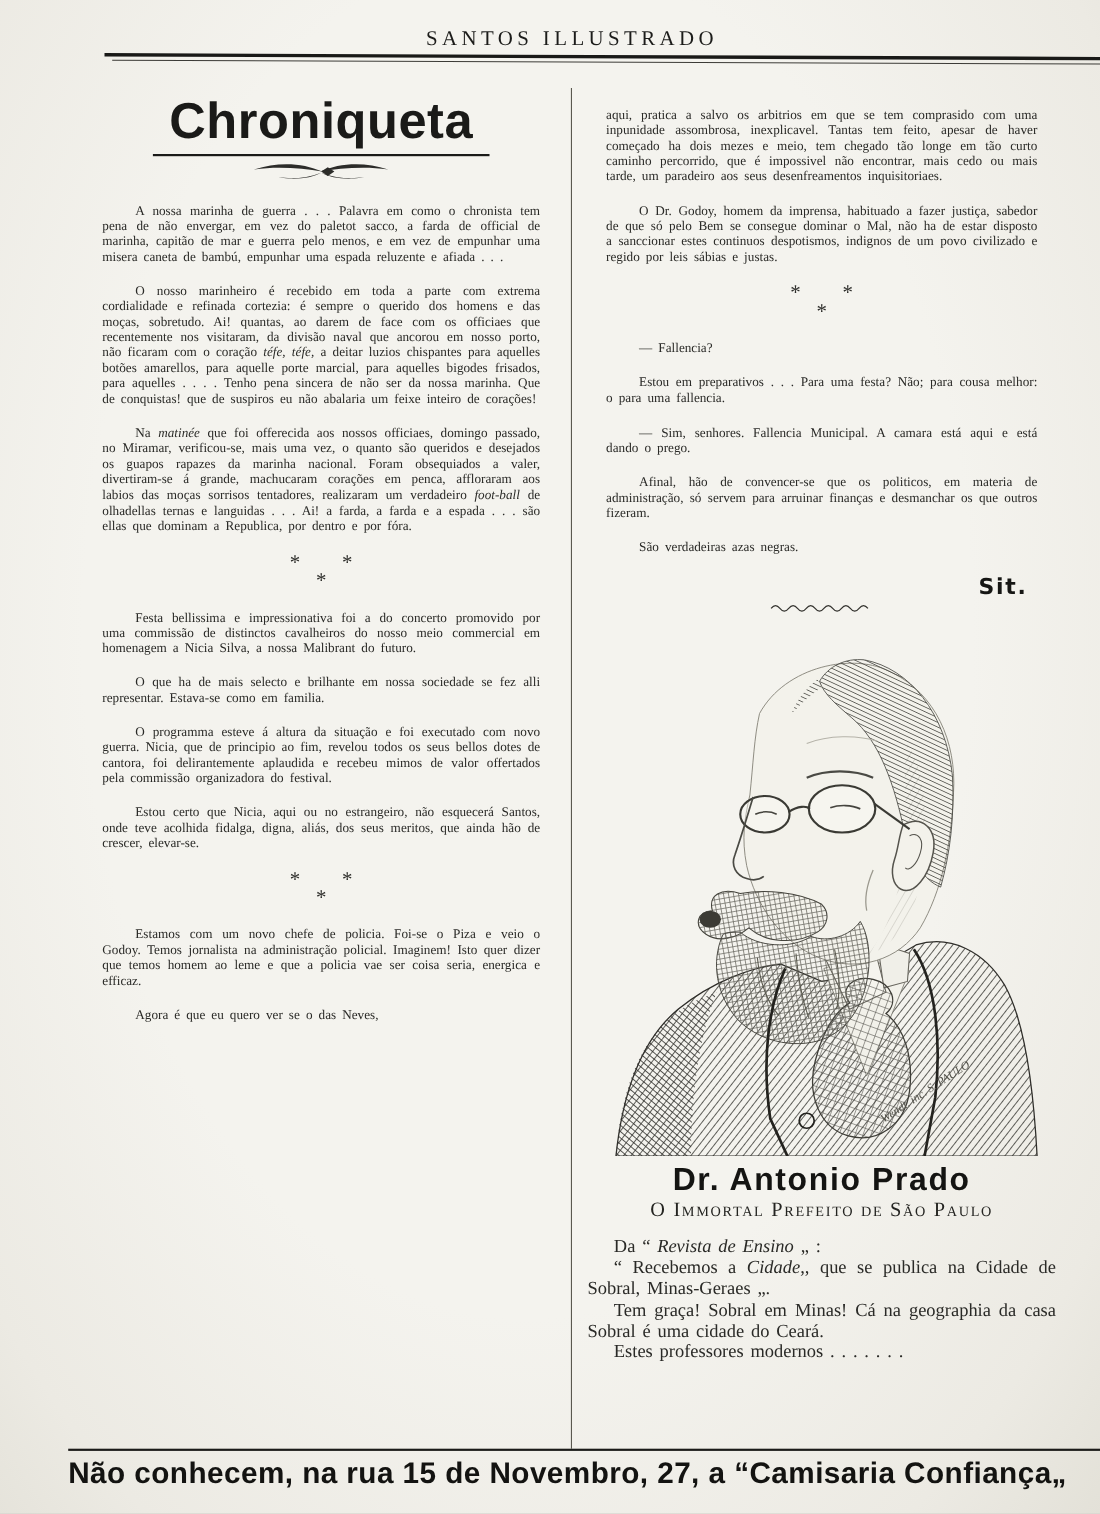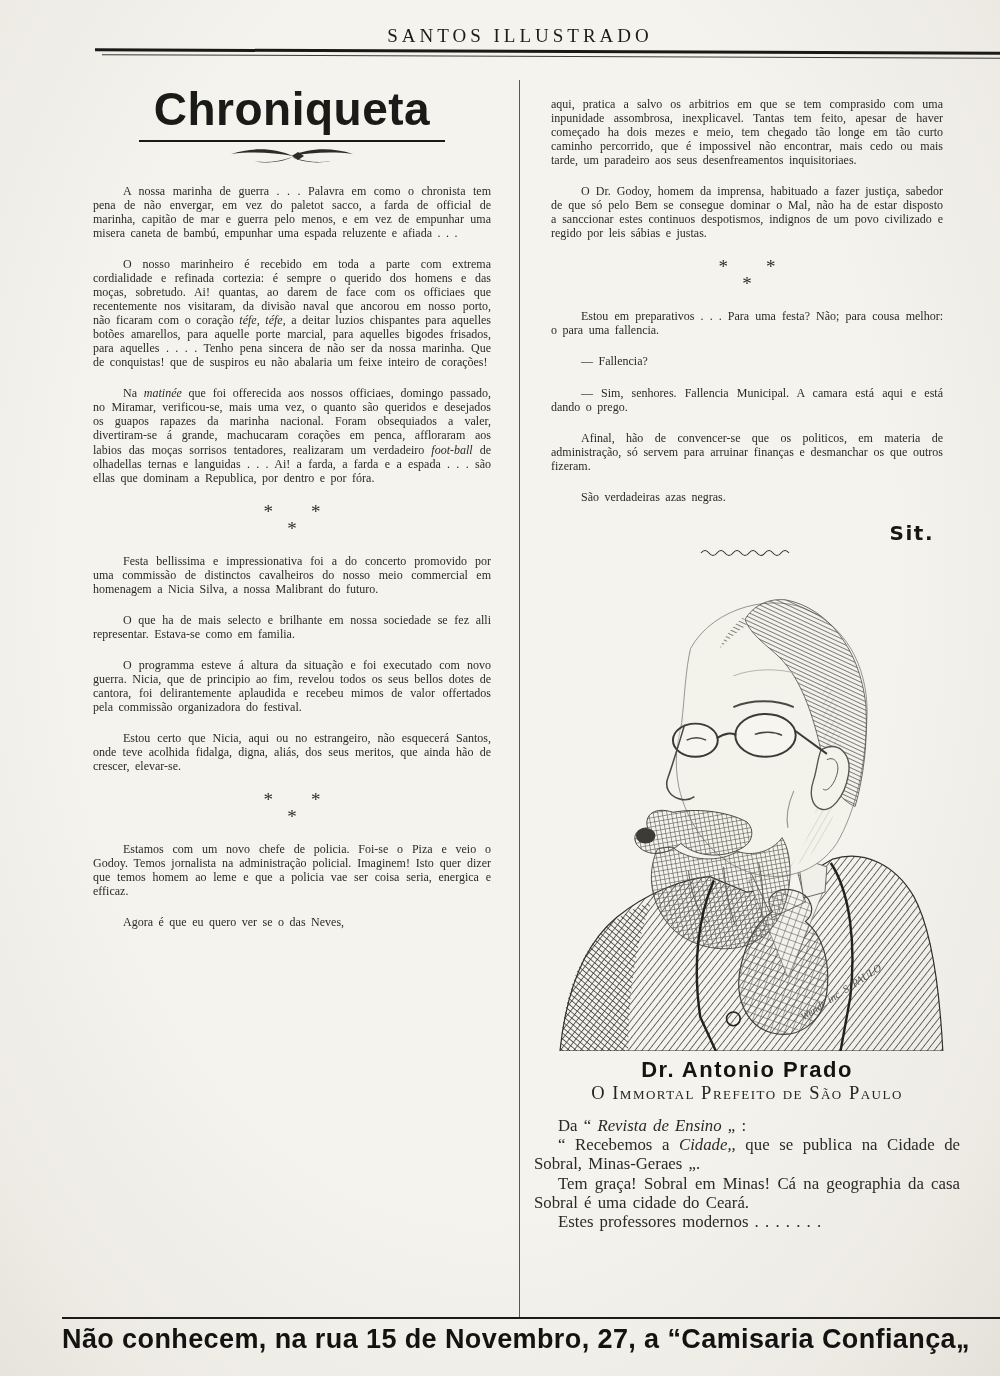--- a/index.html
+++ b/index.html
@@ -41,21 +41,21 @@
   .signature {
     text-align:right; padding-right:26px; margin:4px 0 0;
     font-family:"DejaVu Sans", sans-serif; font-weight:bold;
     font-size:20px; letter-spacing:1.5px; color:#161614;
   }
   .wavy { display:block; margin:2px auto 0; }
   .portrait { display:block; margin:2px auto 0; }
 
   .caption-title {
     margin:6px 0 0; text-align:center; font-family:"Liberation Sans", sans-serif;
-    font-weight:bold; font-size:22px; letter-spacing:1.5px; color:#141412;
+    font-weight:bold; font-size:29px; letter-spacing:1.5px; color:#141412;
   }
   .caption-sub {
     margin:0 0 12px; text-align:center; font-variant:small-caps;
     font-size:18.5px; letter-spacing:1.5px; color:#242421;
   }
   .note {
     margin:0; text-align:justify; text-indent:24px;
     font-size:16.8px; line-height:1.15; word-spacing:2px;
   }
 
@@ -112,22 +112,22 @@
 
   <div class="col col-right">
     <p class="bp noindent"><span>aqui, pratica a salvo os arbitrios em que se tem comprasido com uma inpunidade assombrosa, inexplicavel.  Tantas tem feito, apesar de haver começado ha dois mezes e meio, tem chegado tão longe em tão curto caminho percorrido, que é impossivel não encontrar, mais cedo ou mais tarde, um paradeiro aos seus desenfreamentos inquisitoriaes.</span></p>
     <p class="bp"><span>O Dr. Godoy, homem da imprensa, habituado a fazer justiça, sabedor de que só pelo Bem se consegue dominar o Mal, não ha de estar disposto a sanccionar estes continuos despotismos, indignos de um povo civilizado e regido por leis sábias e justas.</span></p>
 
     <div class="sep">
       <div class="r1">*    *</div>
       <div class="r2">*</div>
     </div>
 
+    <p class="bp"><span>— Fallencia?</span></p>
     <p class="bp"><span>Estou em preparativos . . .  Para uma festa?  Não; para cousa melhor: o para uma fallencia.</span></p>
-    <p class="bp"><span>— Fallencia?</span></p>
     <p class="bp"><span>— Sim, senhores.  Fallencia Municipal.  A camara está aqui e está dando o prego.</span></p>
     <p class="bp"><span>Afinal, hão de convencer-se que os politicos, em materia de administração, só servem para arruinar finanças e desmanchar os que outros fizeram.</span></p>
     <p class="bp"><span>São verdadeiras azas negras.</span></p>
 
     <div class="signature">Sit.</div>
 
     <svg class="wavy" width="96" height="10" viewBox="0 0 96 10">
       <path d="M2 6 q4 -5 8 0 t8 0 t8 0 t8 0 t8 0 t8 0 t8 0 t8 0 t8 0 t8 0 t8 0" stroke="#34332f" stroke-width="1.1" fill="none"></path>
     </svg>
 

